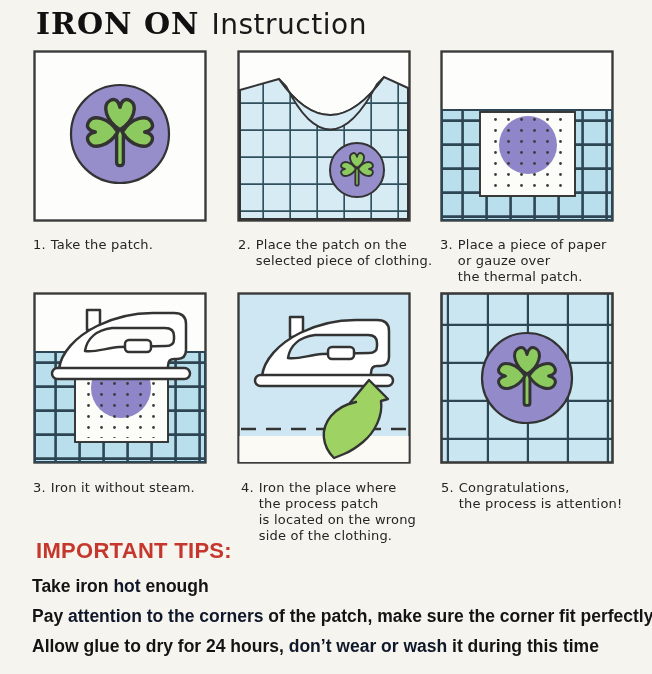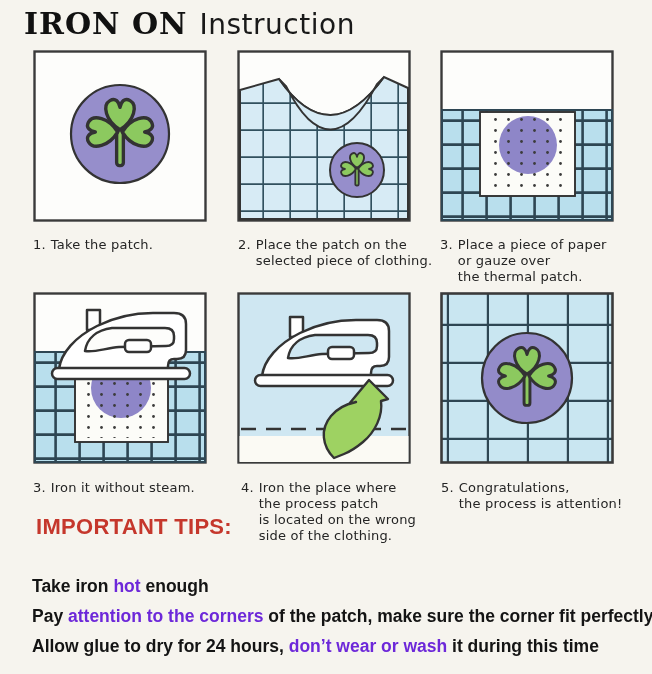--- a/index.html
+++ b/index.html
@@ -1,36 +1,36 @@
 <!DOCTYPE html>
 <html><head>
 <meta charset="utf-8">
 <style>
   html,body{margin:0;padding:0;}
   body{background:#f6f4ee;font-family:"DejaVu Sans",sans-serif;}
   #poster{position:relative;width:652px;height:674px;background:#f6f4ee;overflow:hidden;}
 
   
-  .title{position:absolute;left:24px;top:6px;white-space:nowrap;}
+  .title{position:absolute;left:36px;top:6px;white-space:nowrap;}
   .title .main{font-family:"DejaVu Serif","Liberation Serif",serif;font-weight:700;font-size:30px;color:#111;letter-spacing:1px;}
   .title .sub{font-family:"DejaVu Sans","Liberation Sans",sans-serif;font-weight:500;font-size:28px;color:#191919;margin-left:12px;letter-spacing:0.5px;}
 
   
   .panel{position:absolute;width:174px;height:172px;background:#fdfdfb;}
   .panel svg{display:block;width:100%;height:100%;}
 
   
   .cap{position:absolute;display:flex;gap:5px;font-size:13px;line-height:16px;color:#252525;font-weight:500;letter-spacing:0.2px;width:200px;}
   .cap .num{flex:0 0 auto;}
   .cap .txt{white-space:pre-line;}
 
   
-  .tips-heading{position:absolute;left:36px;top:514px;font-family:"Liberation Sans",sans-serif;font-weight:700;font-size:22px;color:#c5372c;letter-spacing:0.3px;}
+  .tips-heading{position:absolute;left:36px;top:538px;font-family:"Liberation Sans",sans-serif;font-weight:700;font-size:22px;color:#c5372c;letter-spacing:0.3px;}
   .tip-line{position:absolute;left:32px;font-family:"Liberation Sans",sans-serif;font-weight:600;font-size:17.5px;color:#141414;white-space:nowrap;}
-  .tip-line .red{color:#6d28d9;}
+  .tip-line .red{color:#0f172a;}
   #tip-0{top:576px;}
   #tip-1{top:606px;}
   #tip-2{top:636px;}
 </style>
 </head>
 <body>
 
 <div id="poster">
 
   <div class="title">

